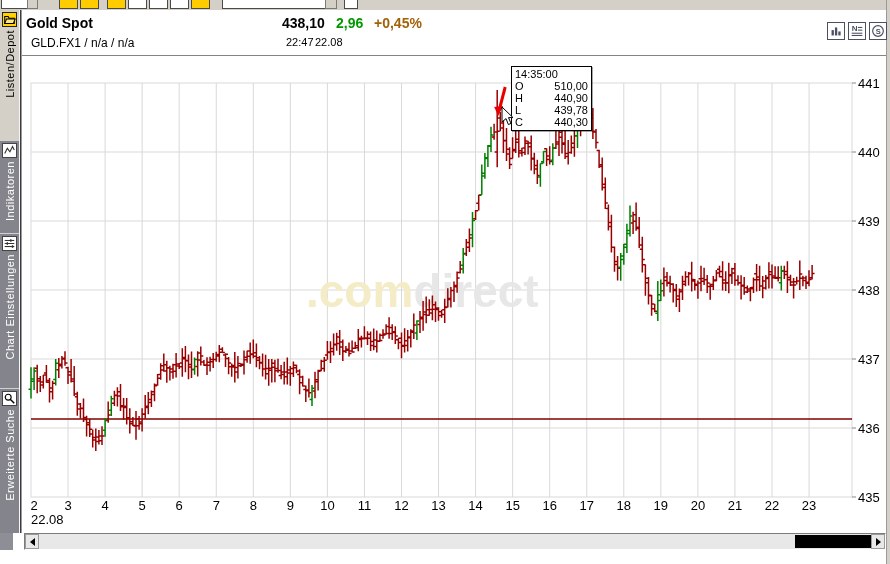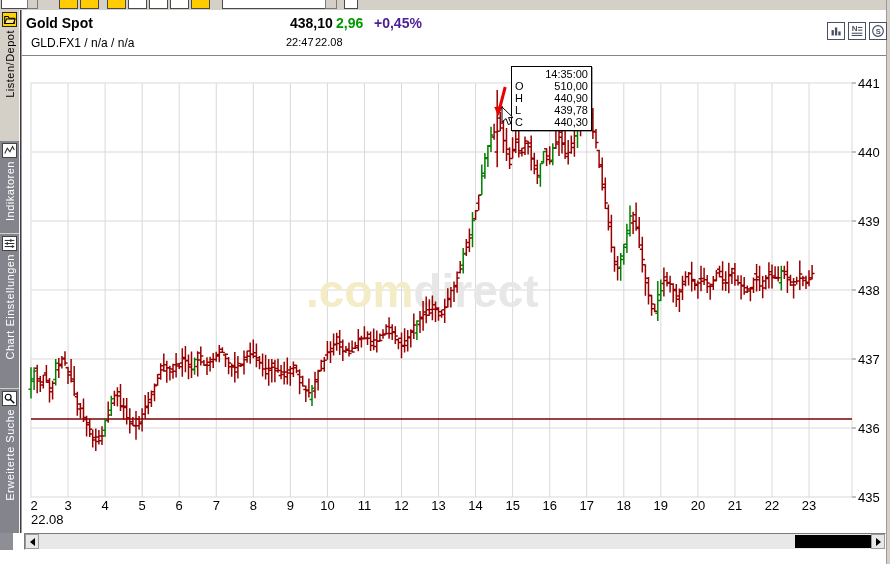--- a/index.html
+++ b/index.html
@@ -25,36 +25,36 @@
   .sidebar-divider { position:absolute; left:19px; top:10px; width:3px; height:523px;
       background:linear-gradient(to right,#f5f5f5 0 1px,#3c3c3c 1px 2px,#9a9a9a 2px 3px); }
 
   
   .main-panel { position:absolute; left:22px; top:10px; width:864px; height:523px; background:#ffffff; }
   .right-strip { position:absolute; left:886px; top:0; width:4px; height:564px; background:#d4d0c8; border-left:1px solid #9a9a9a; }
 
   
   .hdr-title { position:absolute; left:26px; top:15px; font-size:14px; font-weight:bold; color:#000; }
   .hdr-sub   { position:absolute; left:31px; top:36px; font-size:12px; color:#000; }
-  .hdr-price { position:absolute; left:282px; top:15px; font-size:14px; font-weight:bold; color:#000;margin-left:8px; }
+  .hdr-price { position:absolute; left:282px; top:15px; font-size:14px; font-weight:bold; color:#000; }
   .hdr-chg   { position:absolute; left:336px; top:15px; font-size:14px; font-weight:bold; }
   .hdr-pct   { position:absolute; left:374px; top:15px; font-size:14px; font-weight:bold; }
   .hdr-time  { position:absolute; left:278px; top:36px; font-size:11px; color:#000;margin-left:8px; }
   .hdr-date  { position:absolute; left:315px; top:36px; font-size:11px; color:#000; }
   .hdr-sep   { position:absolute; left:22px; top:55px; width:864px; height:2px;
                border-top:1px solid #848484; border-bottom:1px solid #ffffff; }
   .hdr-icons { position:absolute; left:827px; top:22px; display:flex; gap:3px; }
   .hdr-icon  { width:18px; height:18px; border:1px solid #4a4f63; background:#fff; cursor:pointer; }
 
   
   #chart-svg { position:absolute; left:22px; top:57px; }
   .tooltip { position:absolute; left:511px; top:66px; width:81px; background:#ffffff;
              border:1px solid #000; box-shadow:1px 1px 0 rgba(0,0,0,.35);
              font-size:11px; color:#000; padding:1px 3px 2px 3px; z-index:5; }
-  .tooltip .t-time { text-align:right; }
+  .tooltip .t-time { }
   .tooltip .t-row { display:flex; justify-content:space-between; line-height:12px; }
   #cursor-svg { position:absolute; left:501px; top:106px; z-index:9; }
 
   
   .corner-block { position:absolute; left:0; top:533px; width:13px; height:17px; background:#8e8e96; }
   .h-scrollbar { position:absolute; left:24px; top:533px; width:862px; height:17px; background:#e8e8e8;
                  border:1px solid; border-color:#7b7b7b #ffffff #ffffff #7b7b7b; }
   .sb-arrow { position:absolute; top:0; width:14px; height:15px; background:#e8e8e8; border:1px solid #9a9a9a;
               display:flex; align-items:center; justify-content:center; cursor:pointer; }
   .sb-arrow.left { left:0; } .sb-arrow.right { right:0; }
@@ -115,21 +115,21 @@
 </div>
 <div class="sidebar-divider"></div>
 
 <div class="main-panel"></div>
 <div class="right-strip"></div>
 
 <div class="hdr-title">Gold Spot</div>
 <div class="hdr-sub">GLD.FX1  /  n/a  /  n/a</div>
 <div class="hdr-price">438,10</div>
 <div class="hdr-chg" id="chg" style="color: rgb(0, 153, 0);">2,96</div>
-<div class="hdr-pct" id="pct" style="color: #4c1d95;">+0,45%</div>
+<div class="hdr-pct" id="pct" style="color: #a16207;">+0,45%</div>
 <div class="hdr-time">22:47</div>
 <div class="hdr-date">22.08</div>
 <div class="hdr-sep"></div>
 
 <div class="hdr-icons">
   <svg class="hdr-icon" viewBox="0 0 18 18">
     <rect x="4" y="8" width="2.6" height="6" fill="#4a4f63"></rect>
     <rect x="7.8" y="5" width="2.6" height="9" fill="#4a4f63"></rect>
     <rect x="11.6" y="9.5" width="2.6" height="4.5" fill="#4a4f63"></rect>
   </svg>

